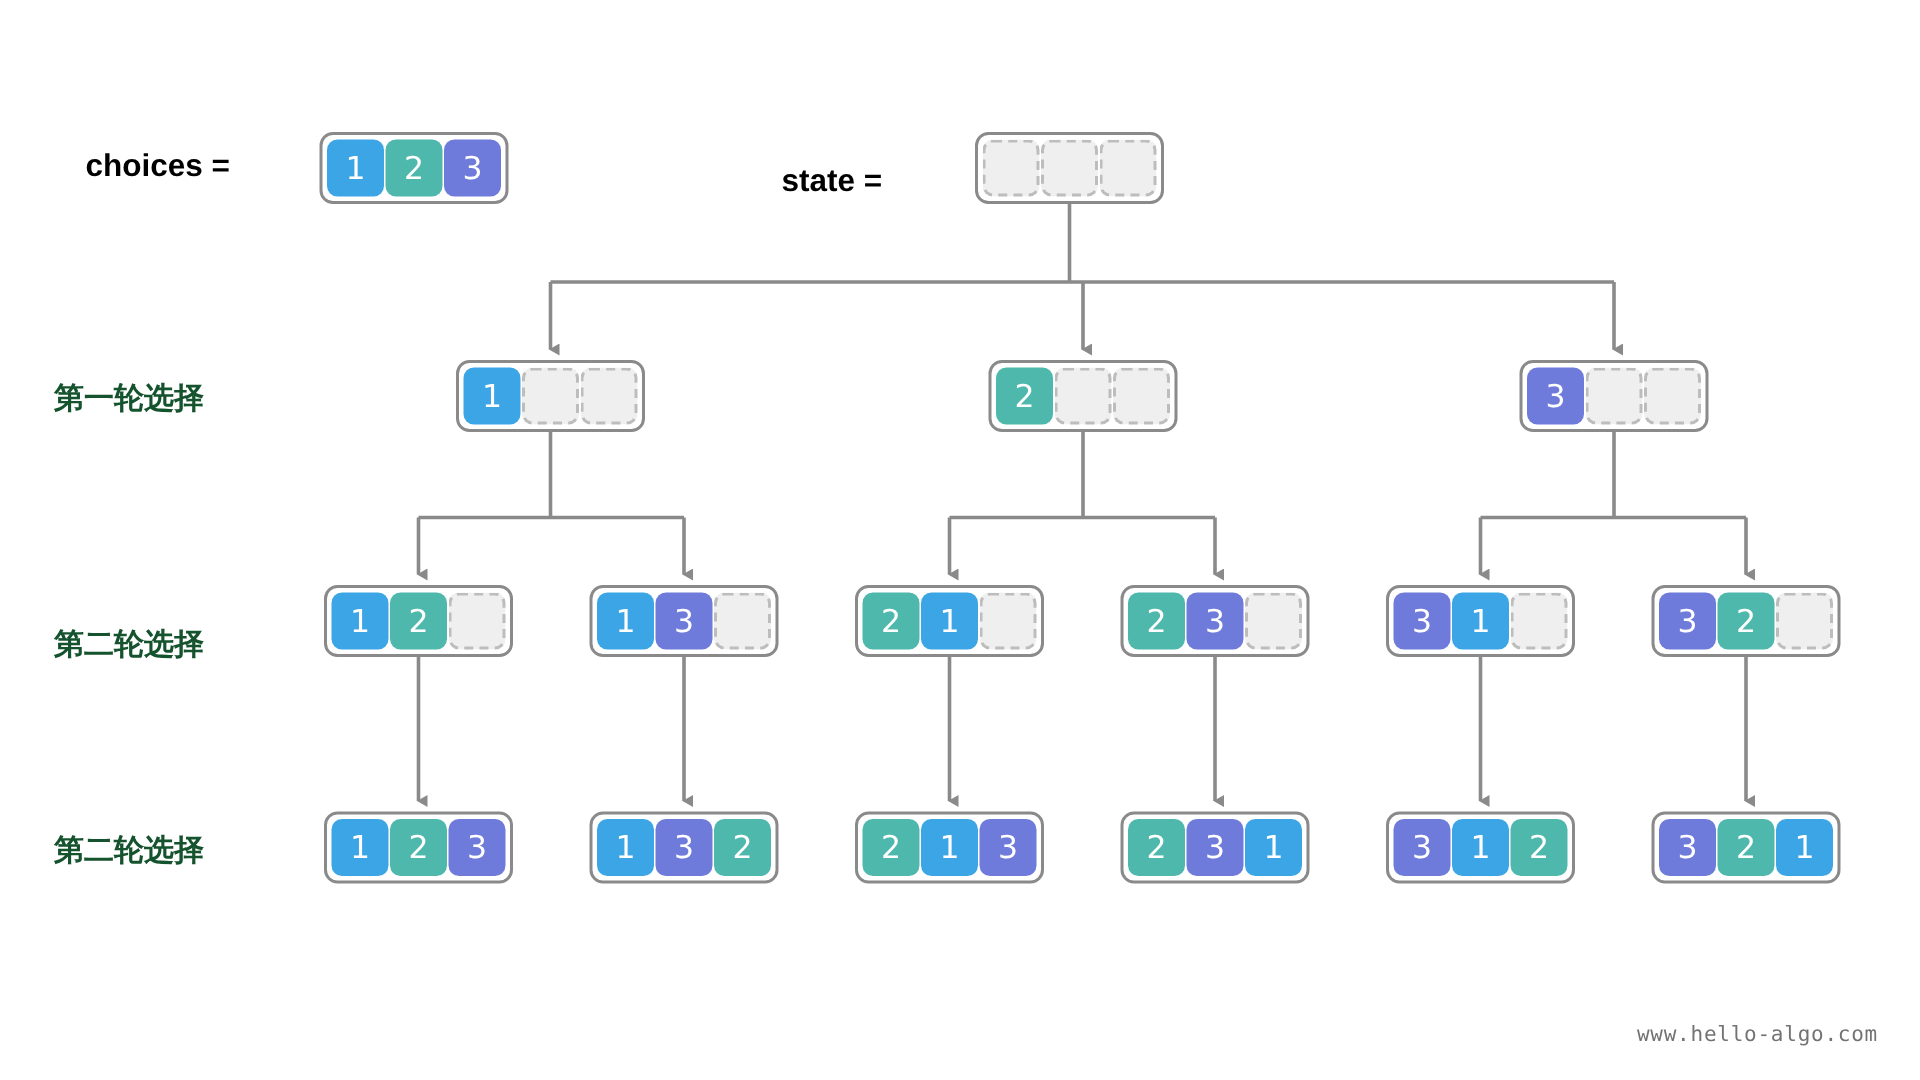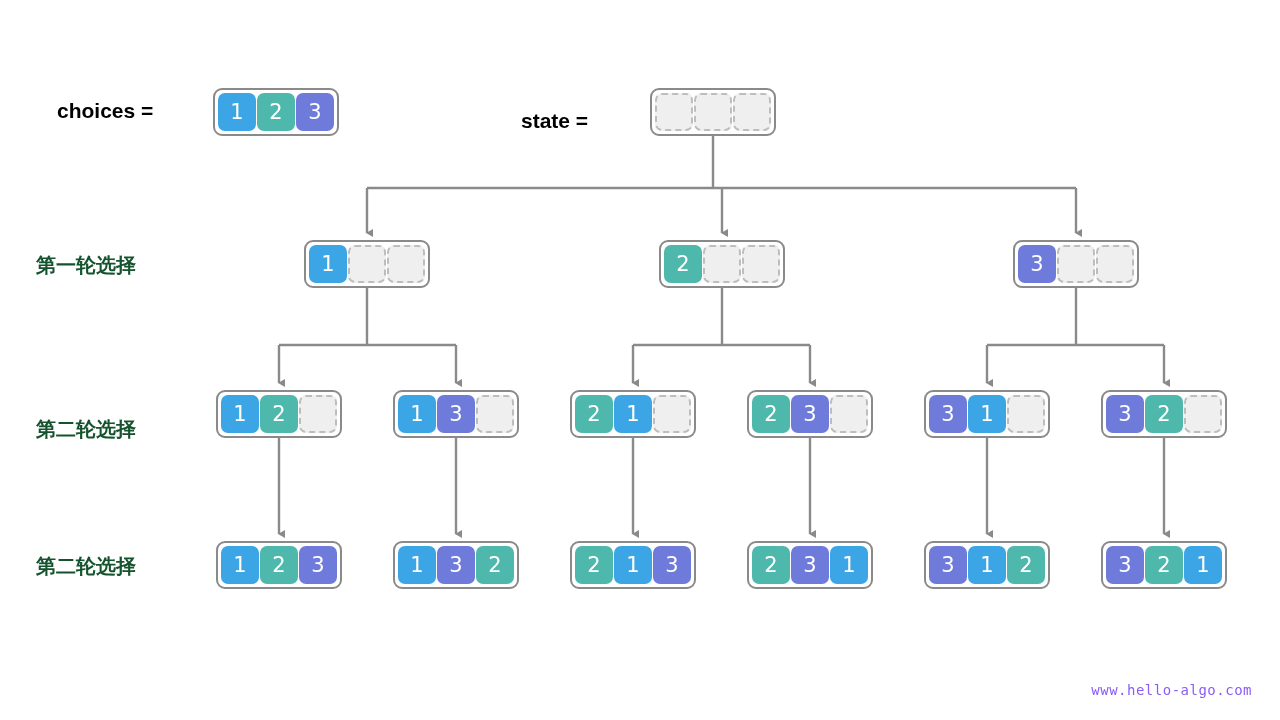--- a/index.html
+++ b/index.html
@@ -62,21 +62,21 @@
     white-space:nowrap;
     font-family:"DejaVu Sans","Liberation Sans",sans-serif;
     font-weight:bold;
   }
   
   #watermark{
     position:absolute;
     right:28px;bottom:22px;
     font-family:"DejaVu Sans Mono","Liberation Mono",monospace;
     font-size:14px;
-    color:#8b5cf6;
+    color:#737373;
     letter-spacing:0.5px;
     white-space:nowrap;
   }
 </style>
 </head>
 <body>
 
 <div id="stage">
 
   <svg id="wires" viewBox="0 0 1280 720" width="1280" height="720">

